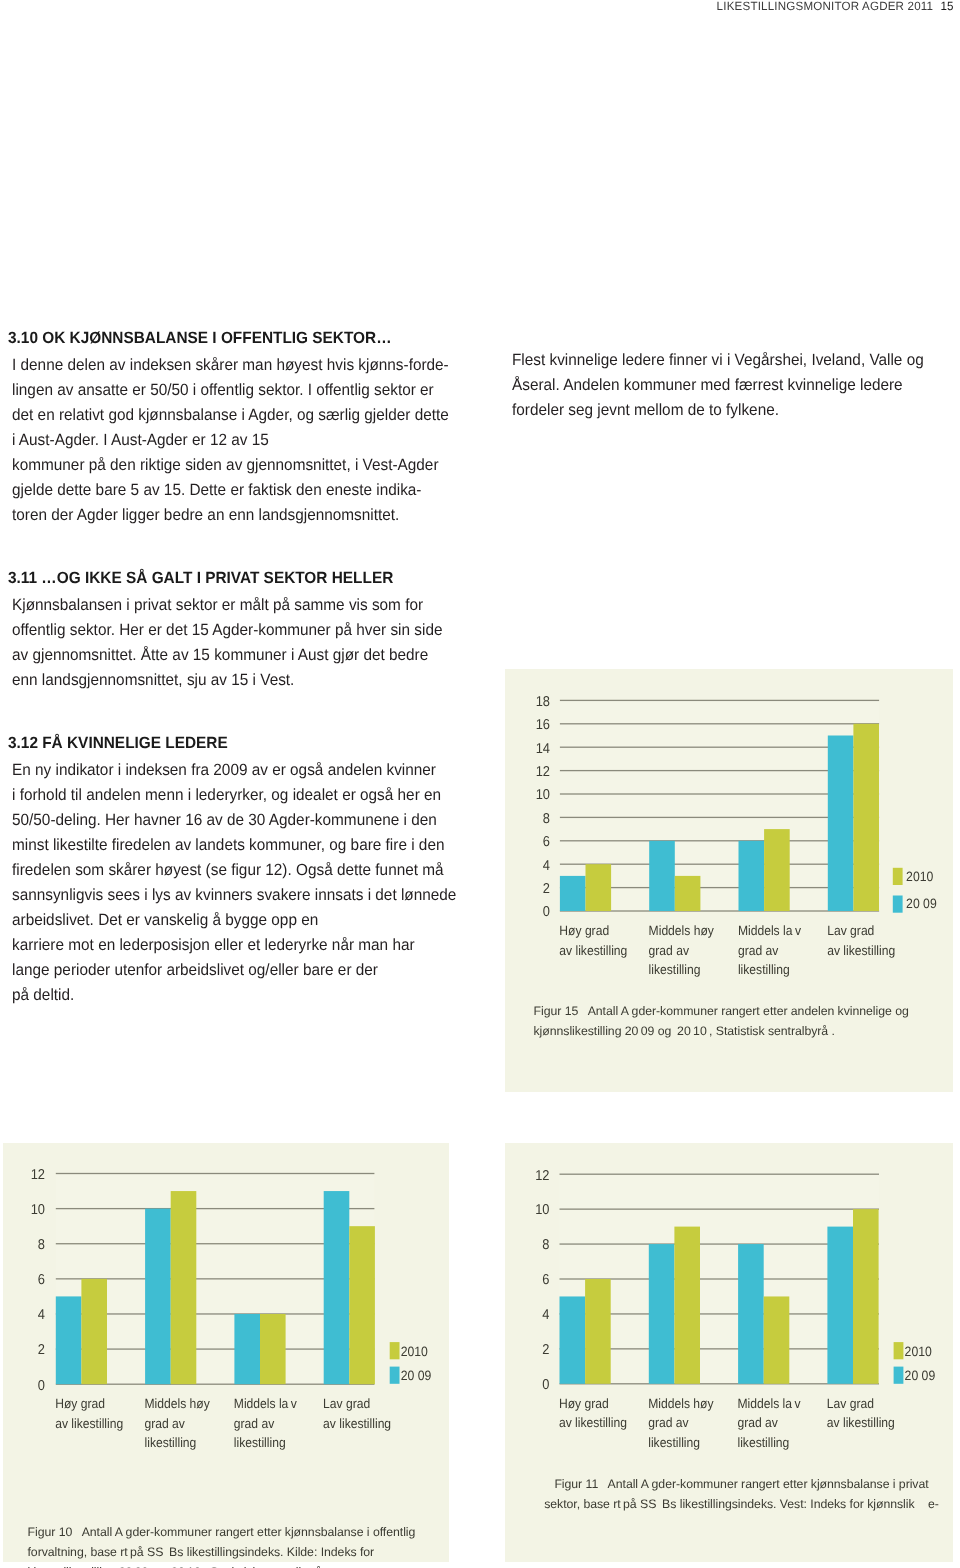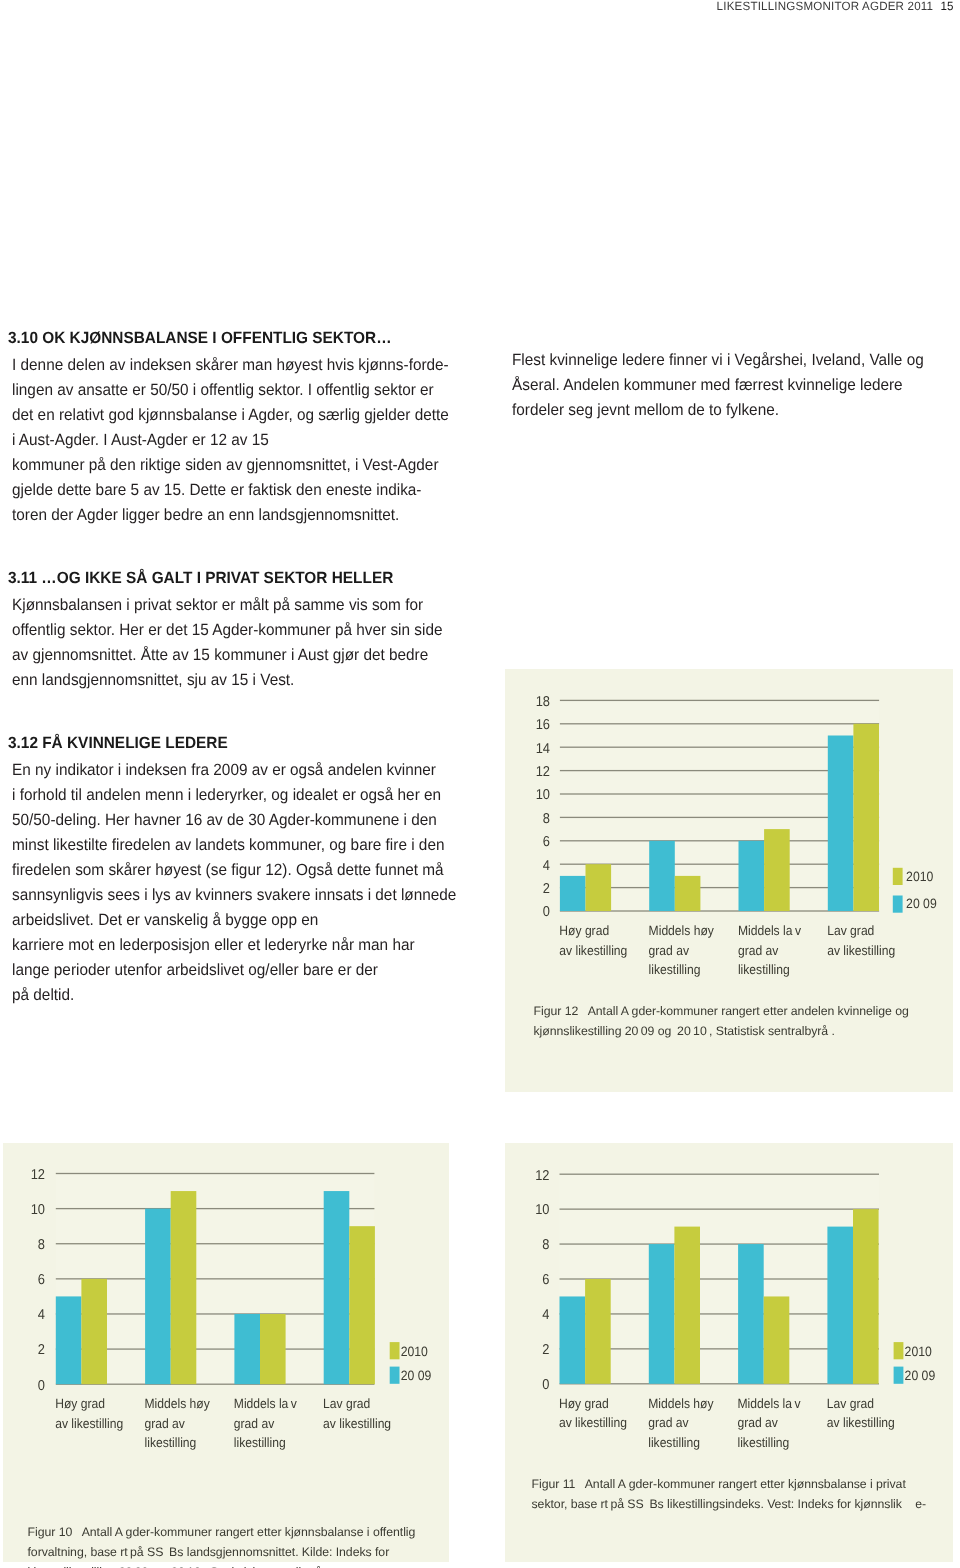--- a/index.html
+++ b/index.html
@@ -120,21 +120,21 @@
           <text x="257.34806629834253" y="304.90000000000003" font-size="13.4" font-family="&quot;Liberation Sans&quot;,sans-serif" fill="#3b3b32" transform="scale(0.905,1)">likestilling</text>
           <text x="356.0220994475137" y="266.1" font-size="13.4" font-family="&quot;Liberation Sans&quot;,sans-serif" fill="#3b3b32" transform="scale(0.905,1)">Lav grad</text>
           <text x="356.0220994475137" y="285.5" font-size="13.4" font-family="&quot;Liberation Sans&quot;,sans-serif" fill="#3b3b32" transform="scale(0.905,1)">av likestilling</text>
           <rect x="387.8" y="198.8" width="9.8" height="17.2" fill="#c6cc3e"></rect>
           <text x="445.6666666666667" y="211.70000000000002" font-size="13.6" font-family="&quot;Liberation Sans&quot;,sans-serif" fill="#3b3b32" transform="scale(0.9,1)">2010</text>
           <rect x="387.8" y="226.5" width="9.8" height="17.2" fill="#3fbdd2"></rect>
           <text x="445.6666666666667" y="239.4" font-size="13.6" font-family="&quot;Liberation Sans&quot;,sans-serif" fill="#3b3b32" transform="scale(0.9,1)">20 09</text>
         </svg>
       </div>
     <div class="cap" id="cap-figur12" style="left:28.5px;top:333px;width:415px;">
-        <span class="ln">Figur 12   Antall A gder-kommuner rangert etter andelen kvinnelige og</span>
+        <span class="ln">Figur 15   Antall A gder-kommuner rangert etter andelen kvinnelige og</span>
         <span class="ln">kjønnslikestilling 20 09 og  20 10 , Statistisk sentralbyrå .</span>
       </div>
   </div>
 
   <div class="panel" id="panel-fig10" style="left:3px;top:1143px;width:446px;height:419px;">
     <div class="chartholder" id="chart-figur10">
         <svg width="446" height="335" viewBox="0 0 446 335">
           <rect x="52.8" y="30.5" width="318.59999999999997" height="210.7" fill="#f4f5e7"></rect>
           <rect x="52.8" y="240.54999999999998" width="318.59999999999997" height="1.3" fill="#8a8a7c"></rect>
           <rect x="52.8" y="205.4333333333333" width="318.59999999999997" height="1.3" fill="#8a8a7c"></rect>
@@ -169,21 +169,21 @@
           <text x="353.7016574585635" y="265.3" font-size="13.4" font-family="&quot;Liberation Sans&quot;,sans-serif" fill="#3b3b32" transform="scale(0.905,1)">Lav grad</text>
           <text x="353.7016574585635" y="284.7" font-size="13.4" font-family="&quot;Liberation Sans&quot;,sans-serif" fill="#3b3b32" transform="scale(0.905,1)">av likestilling</text>
           <rect x="386.7" y="199.1" width="9.8" height="17.2" fill="#c6cc3e"></rect>
           <text x="441.88888888888886" y="212.5" font-size="13.6" font-family="&quot;Liberation Sans&quot;,sans-serif" fill="#3b3b32" transform="scale(0.9,1)">2010</text>
           <rect x="386.7" y="223.6" width="9.8" height="17.2" fill="#3fbdd2"></rect>
           <text x="441.88888888888886" y="237" font-size="13.6" font-family="&quot;Liberation Sans&quot;,sans-serif" fill="#3b3b32" transform="scale(0.9,1)">20 09</text>
         </svg>
       </div>
     <div class="cap" id="cap-figur10" style="left:24.5px;top:332px;width:415px;margin-top:48px;">
         <span class="ln">Figur 10   Antall A gder-kommuner rangert etter kjønnsbalanse i offentlig</span>
-        <span class="ln">forvaltning, base rt på SS  Bs landsgjennomsnittet. Kilde: Indeks for</span>
+        <span class="ln">forvaltning, base rt på SS  Bs likestillingsindeks. Kilde: Indeks for</span>
         <span class="ln">kjønnslikestilling 20 09 og  20 10 , Statistisk sentralbyrå .</span>
       </div>
   </div>
 
   <div class="panel" id="panel-fig11" style="left:505px;top:1143px;width:448px;height:419px;">
     <div class="chartholder" id="chart-figur11">
         <svg width="448" height="335" viewBox="0 0 448 335">
           <rect x="54.5" y="31.2" width="319.5" height="209.60000000000002" fill="#f4f5e7"></rect>
           <rect x="54.5" y="240.15" width="319.5" height="1.3" fill="#8a8a7c"></rect>
           <rect x="54.5" y="205.21666666666667" width="319.5" height="1.3" fill="#8a8a7c"></rect>
@@ -216,19 +216,19 @@
           <text x="256.9060773480663" y="284.3" font-size="13.4" font-family="&quot;Liberation Sans&quot;,sans-serif" fill="#3b3b32" transform="scale(0.905,1)">grad av</text>
           <text x="256.9060773480663" y="303.70000000000005" font-size="13.4" font-family="&quot;Liberation Sans&quot;,sans-serif" fill="#3b3b32" transform="scale(0.905,1)">likestilling</text>
           <text x="355.5801104972375" y="264.90000000000003" font-size="13.4" font-family="&quot;Liberation Sans&quot;,sans-serif" fill="#3b3b32" transform="scale(0.905,1)">Lav grad</text>
           <text x="355.5801104972375" y="284.3" font-size="13.4" font-family="&quot;Liberation Sans&quot;,sans-serif" fill="#3b3b32" transform="scale(0.905,1)">av likestilling</text>
           <rect x="388.6" y="199.1" width="9.8" height="17.2" fill="#c6cc3e"></rect>
           <text x="444" y="212.5" font-size="13.6" font-family="&quot;Liberation Sans&quot;,sans-serif" fill="#3b3b32" transform="scale(0.9,1)">2010</text>
           <rect x="388.6" y="223.6" width="9.8" height="17.2" fill="#3fbdd2"></rect>
           <text x="444" y="237" font-size="13.6" font-family="&quot;Liberation Sans&quot;,sans-serif" fill="#3b3b32" transform="scale(0.9,1)">20 09</text>
         </svg>
       </div>
-    <div class="cap" id="cap-figur11" style="left:26.5px;top:332px;width:420px;">
+    <div class="cap" id="cap-figur11" style="left:26.5px;top:332px;width:420px;text-align:center;">
         <span class="ln">Figur 11   Antall A gder-kommuner rangert etter kjønnsbalanse i privat</span>
         <span class="ln">sektor, base rt på SS  Bs likestillingsindeks. Vest: Indeks for kjønnslik    e-</span>
       </div>
   </div>
 
 </div>
 
 </body></html>

